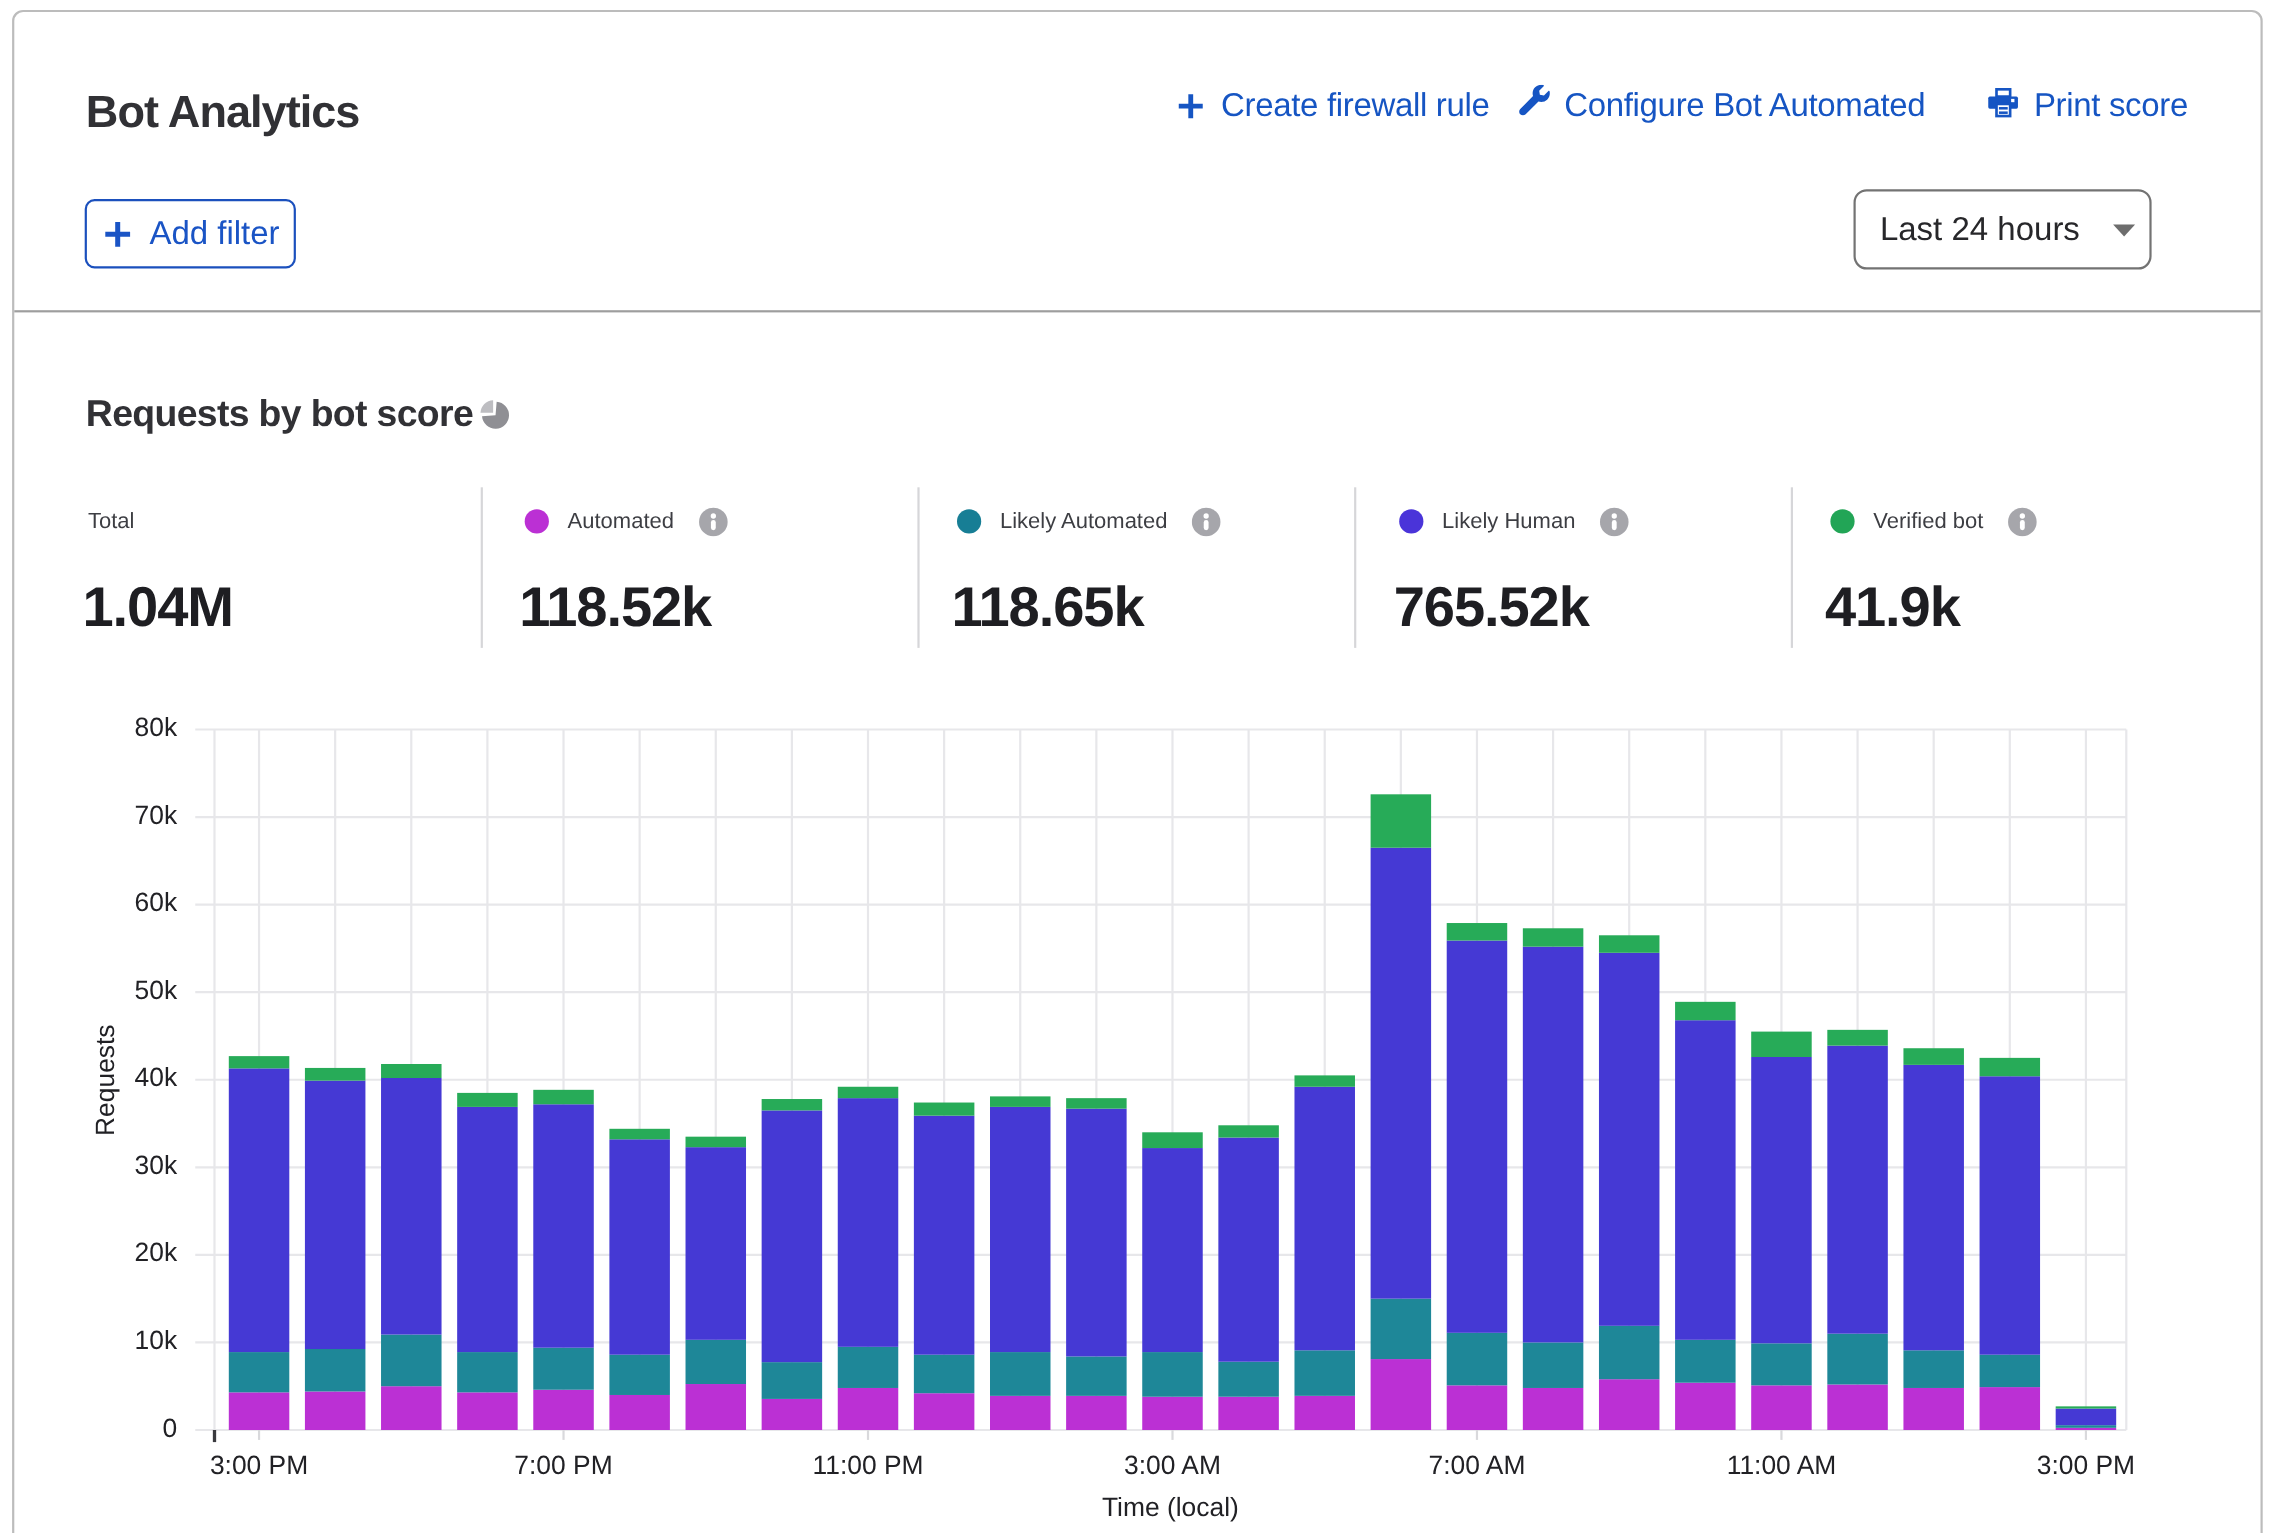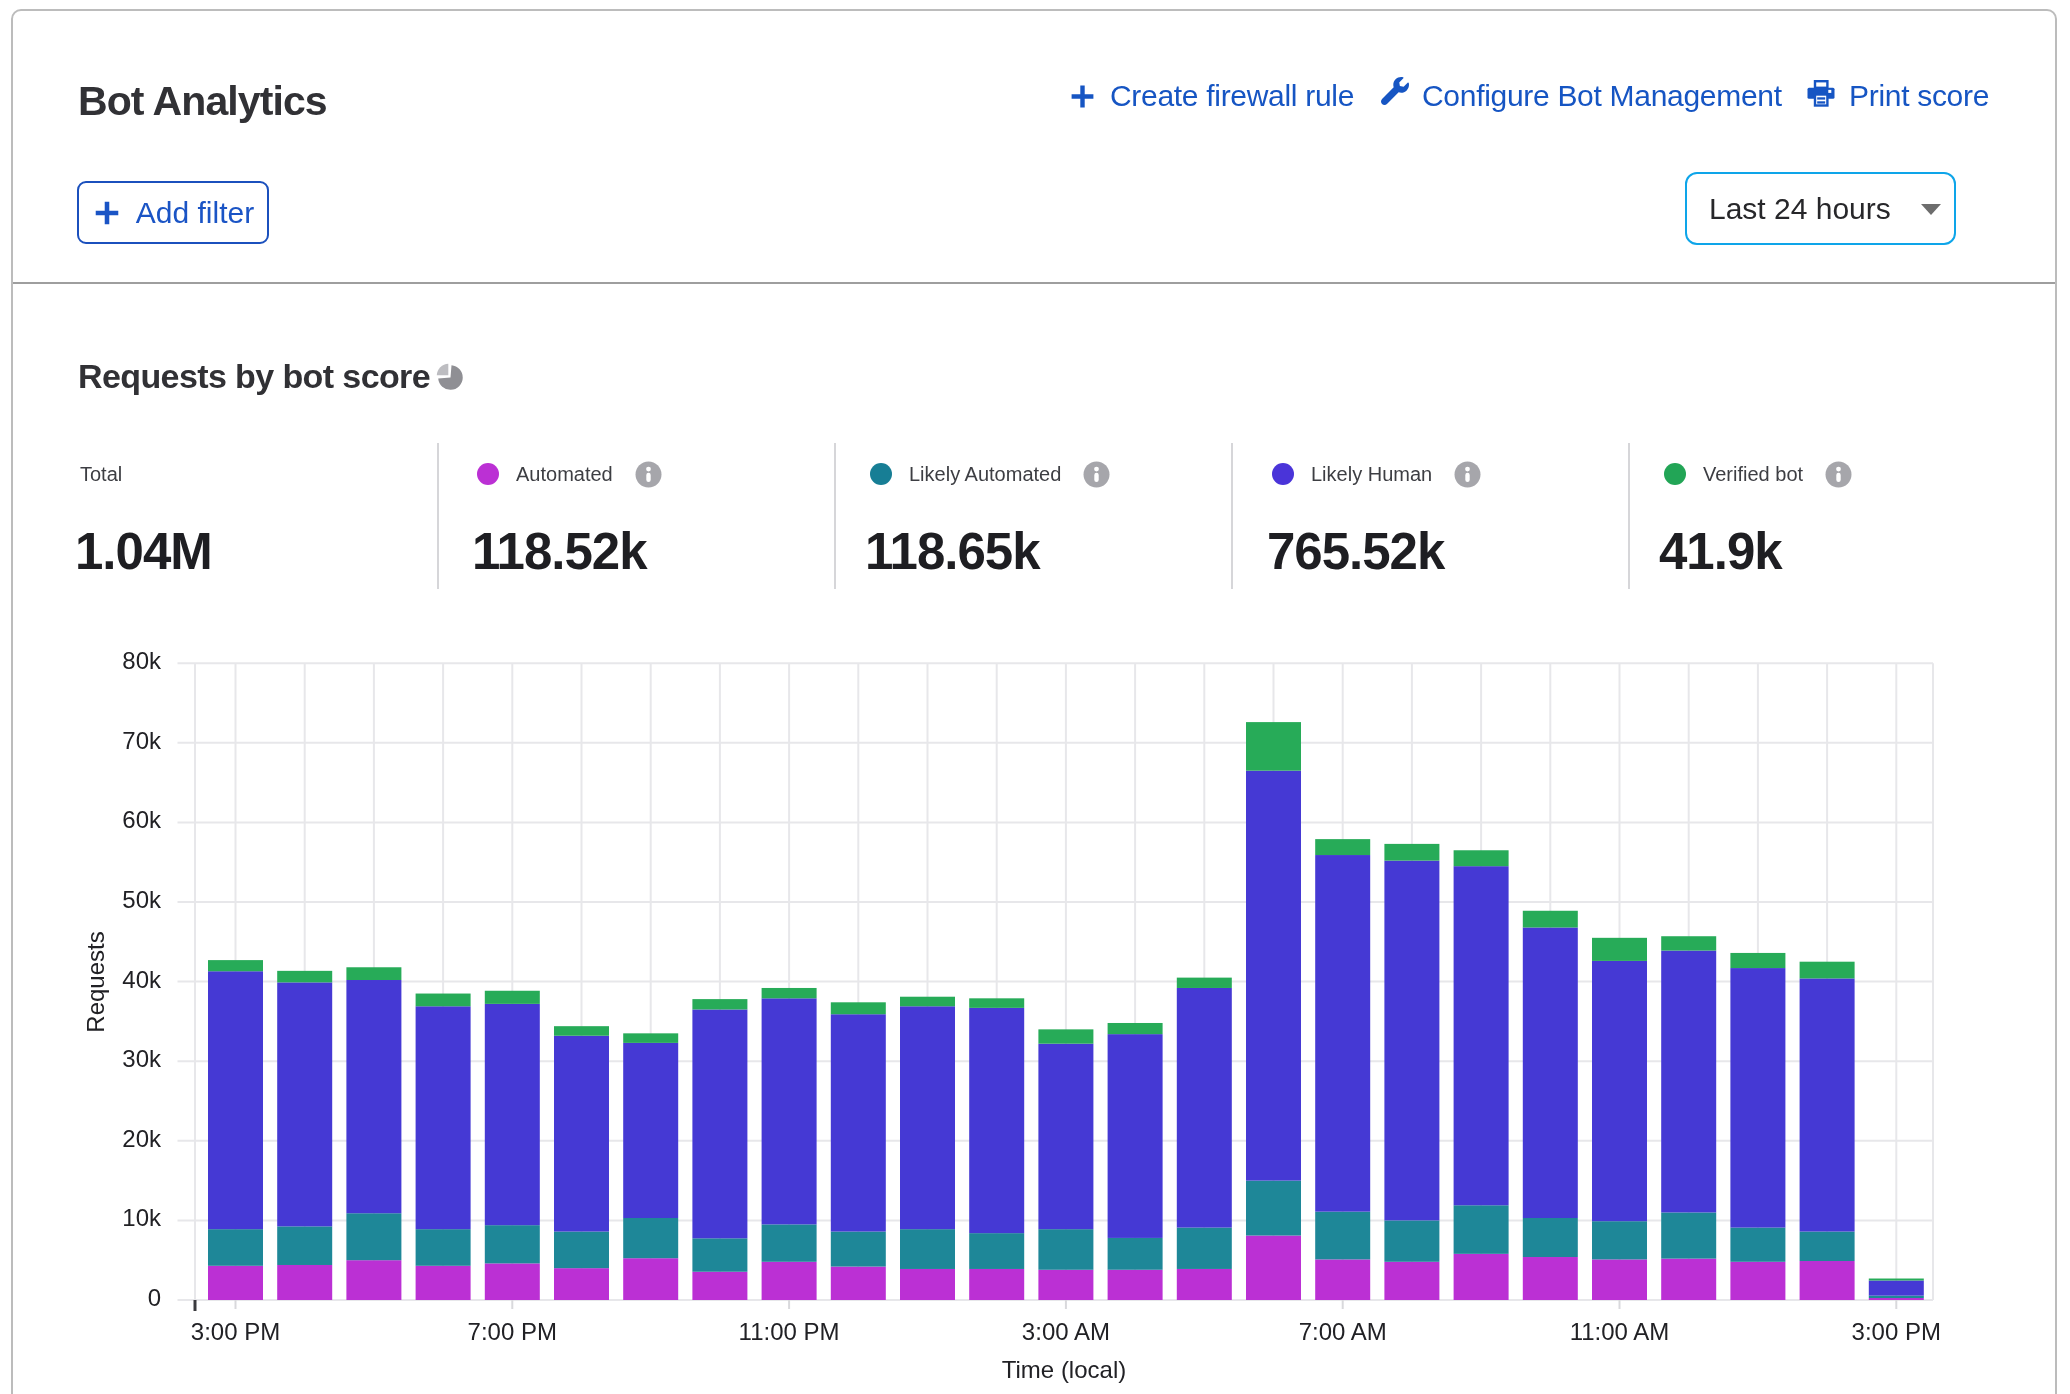--- a/index.html
+++ b/index.html
@@ -7,21 +7,21 @@
 .card { position:absolute; left:11px; top:9px; width:2046px; height:1500px;
   border:2px solid #bcbcbc; border-radius:10px; background:#fff; }
 h1 { position:absolute; left:65px; top:66px; font-size:41px; font-weight:700; color:#313135; letter-spacing:-0.9px; line-height:1.2; }
 .link { position:absolute; top:70px; display:flex; align-items:flex-start; color:#1655c3; font-size:30px; letter-spacing:-0.3px; line-height:1; }
 .link .lt { margin-top:0px; }
 .link svg { flex:0 0 auto; }
 .link .lt { margin-left:13px; }
 .btn { position:absolute; left:64px; top:170px; width:192px; height:63px; border:2.5px solid #1b50bd;
   border-radius:9px; display:flex; align-items:center; justify-content:center; color:#1a54c5; font-size:30px; }
 .btn svg { margin-right:14px; }
-.sel { position:absolute; left:1672px; top:161px; width:271px; height:73px; border:2px solid #0ea5e9;
+.sel { position:absolute; left:1672px; top:161px; width:271px; height:73px; border:2px solid #737373;
   border-radius:12px; display:flex; align-items:center; color:#27272a; font-size:30px; padding-left:22px; }
 .caret { position:absolute; right:13px; top:30px; width:0; height:0;
   border-left:10px solid transparent; border-right:10px solid transparent; border-top:11px solid #6d6d6d; }
 .divider { position:absolute; left:0px; top:271px; width:2042px; height:2px; background:#9e9e9e; }
 h2 { position:absolute; left:65px; top:346px; font-size:34px; font-weight:700; color:#313135; letter-spacing:-0.6px; display:flex; align-items:center; }
 h2 svg { margin-left:6px; }
 .statdiv { position:absolute; top:432px; width:2px; height:146px; background:#d6d6d9; }
 .col { position:absolute; top:444px; }
 .lab { display:flex; align-items:center; font-size:20px; color:#3d3e43; height:38px; }
 .dot { width:22px; height:22px; border-radius:50%; margin-right:17px; flex:0 0 auto; }
@@ -39,21 +39,21 @@
 <svg width="29" height="29" viewBox="0 0 29 29" style="margin-top:1px;">
           <path d="M12.3 3.6h4.4v8.7h8.7v4.4h-8.7v8.7h-4.4v-8.7H3.6v-4.4h8.7z" fill="#1655c3"></path>
         </svg>
 <span class="lt">Create firewall rule</span>
       </div>
 
 <div class="link" style="left:1368px;">
 <svg width="28" height="28" viewBox="0 0 512 512" style="margin-top:-4px;">
           <path fill="#1655c3" d="M507.73 109.1c-2.24-9.03-13.54-12.09-20.12-5.51l-74.36 74.36-67.88-11.31-11.31-67.88 74.36-74.36c6.62-6.62 3.43-17.9-5.66-20.16-47.38-11.74-99.55.91-136.58 37.93-39.64 39.64-50.55 97.1-34.05 147.2L18.74 402.76c-24.99 24.99-24.99 65.51 0 90.5 24.99 24.99 65.51 24.99 90.5 0l213.21-213.21c50.12 16.71 107.47 5.68 147.37-34.22 37.07-37.07 49.7-89.32 37.91-136.73z"></path>
         </svg>
-<span class="lt">Configure Bot Management</span>
+<span class="lt">Configure Bot Automated</span>
       </div>
 
 <div class="link" style="left:1793px;">
 <svg width="30" height="28" viewBox="0 0 30 28" style="margin-top:-1px;">
 <rect x="9" y="1.2" width="12.4" height="6.6" fill="none" stroke="#1655c3" stroke-width="2.4"></rect>
 <rect x="1.5" y="7.8" width="27" height="11" rx="1.5" fill="#1655c3"></rect>
 <rect x="22.3" y="9.9" width="3" height="3" fill="#fff"></rect>
 <rect x="9" y="14.5" width="12.4" height="11" fill="#fff" stroke="#1655c3" stroke-width="2.4"></rect>
 <rect x="11.2" y="17.3" width="8" height="2.3" fill="#1655c3"></rect>
 <rect x="11.2" y="21.3" width="8" height="2.3" fill="#1655c3"></rect>

